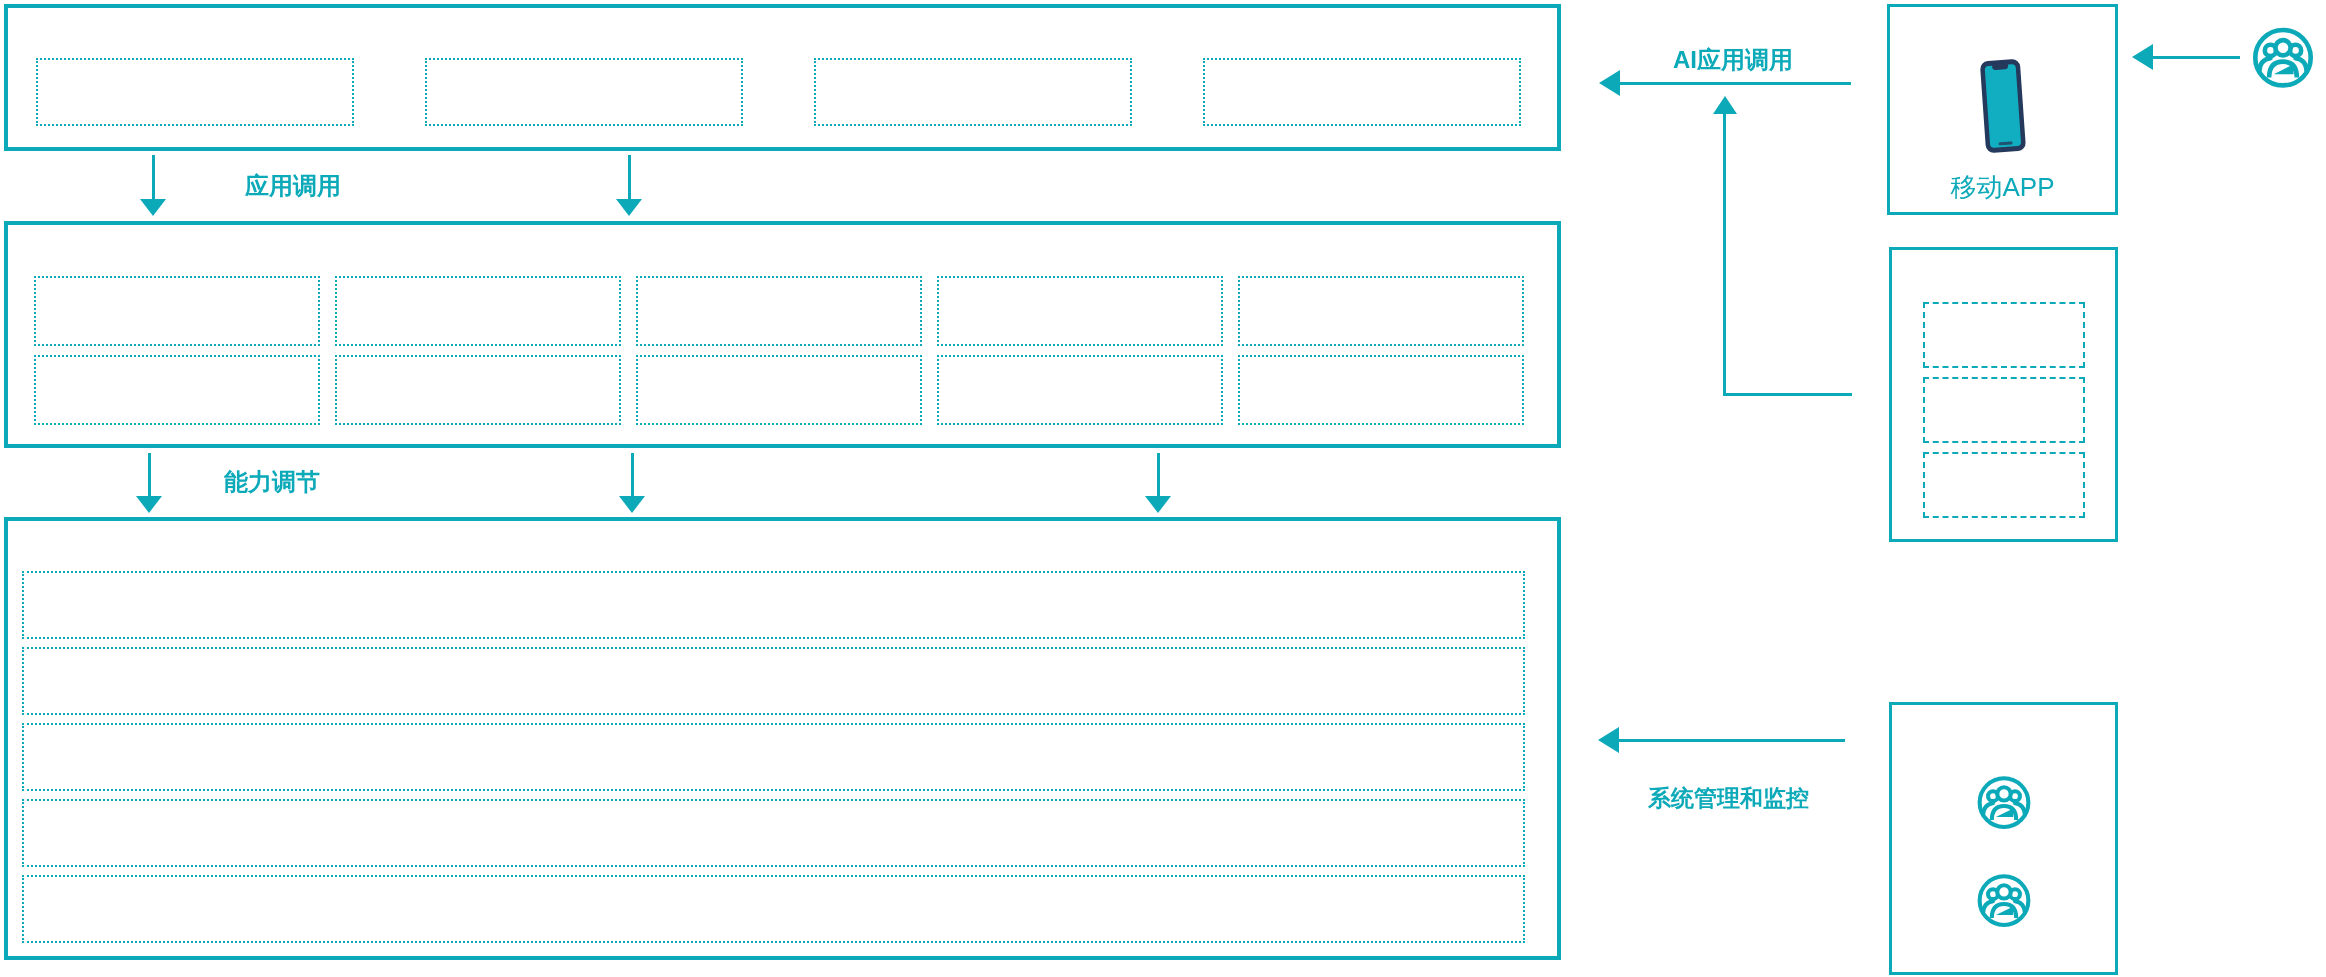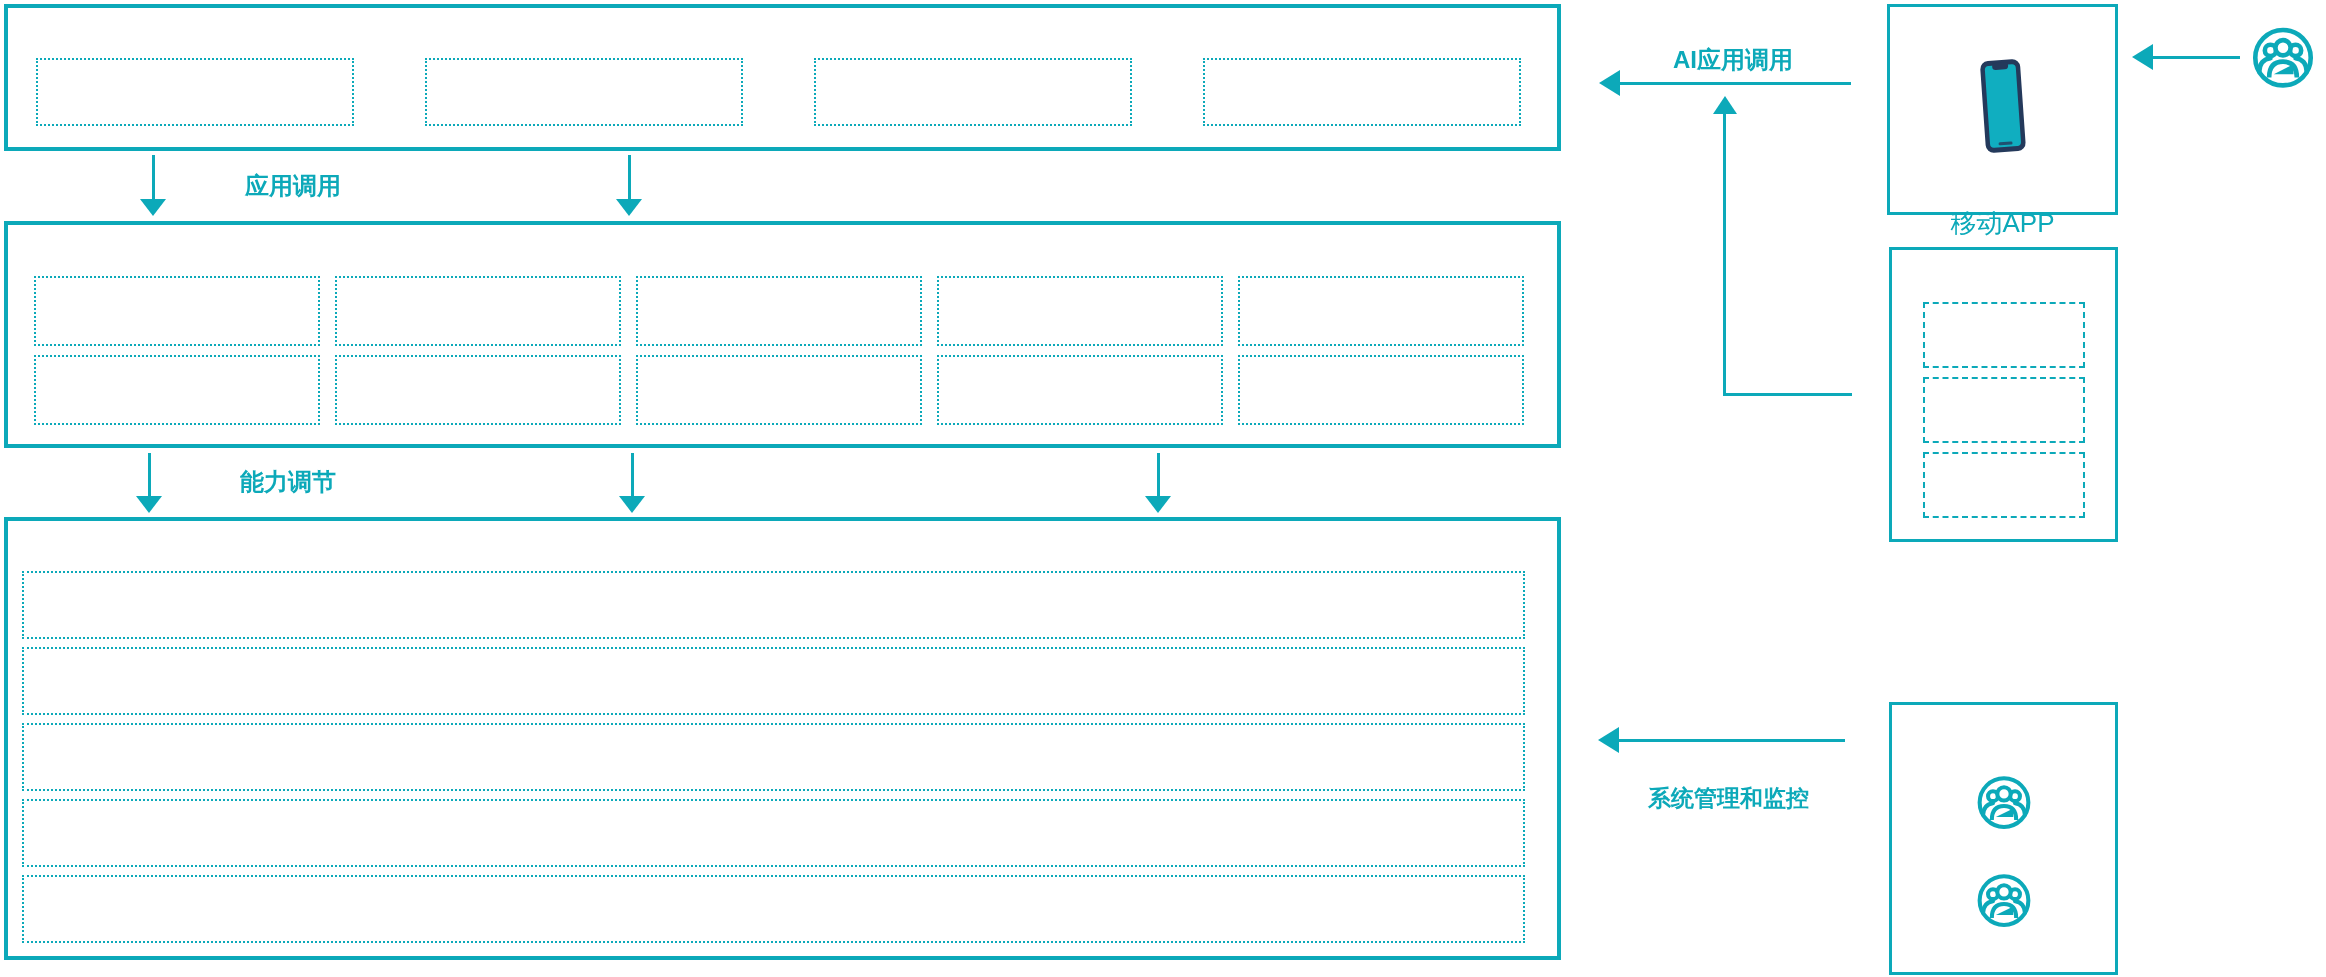--- a/index.html
+++ b/index.html
@@ -48,25 +48,25 @@
   .head-down{position:absolute;width:0;height:0;
     border-left:13px solid transparent;border-right:13px solid transparent;
     border-top:17px solid var(--accent);}
   .head-up{position:absolute;width:0;height:0;
     border-left:12px solid transparent;border-right:12px solid transparent;
     border-bottom:18px solid var(--accent);}
 
   
   .lbl{position:absolute;color:var(--accent);font-weight:700;font-size:24px;white-space:nowrap;}
   .lbl-app{left:245px;top:170px;}
-  .lbl-cap{left:240px;top:466px;font-family:Liberation Mono, monospace;}
+  .lbl-cap{left:224px;top:466px;font-family:Liberation Mono, monospace;}
   .lbl-ai{left:1673px;top:44px;}
   .lbl-sys{left:1648px;top:747px;font-size:23px;margin-top:36px;}
   .lbl-mobile{position:absolute;left:0;right:0;top:163px;text-align:center;
-    color:var(--accent);font-weight:500;font-size:26px;margin-top:36px;}
+    color:var(--accent);font-weight:500;font-size:26px;}
 
   
   .stroke-accent{stroke:var(--accent);fill:none;stroke-width:7;stroke-linecap:round;}
   .fill-accent{fill:var(--accent);}
   .fill-white{fill:var(--background);stroke:var(--accent);stroke-width:7;}
   .fill-frame{fill:var(--phone-frame-color);}
   .fill-screen{fill:var(--phone-screen-color);}
 
   #phone-icon{position:absolute;left:calc(50% - 33px);top:50px;}
   #users-stack{left:0;right:0;top:68px;align-items:center;gap:40px;}

